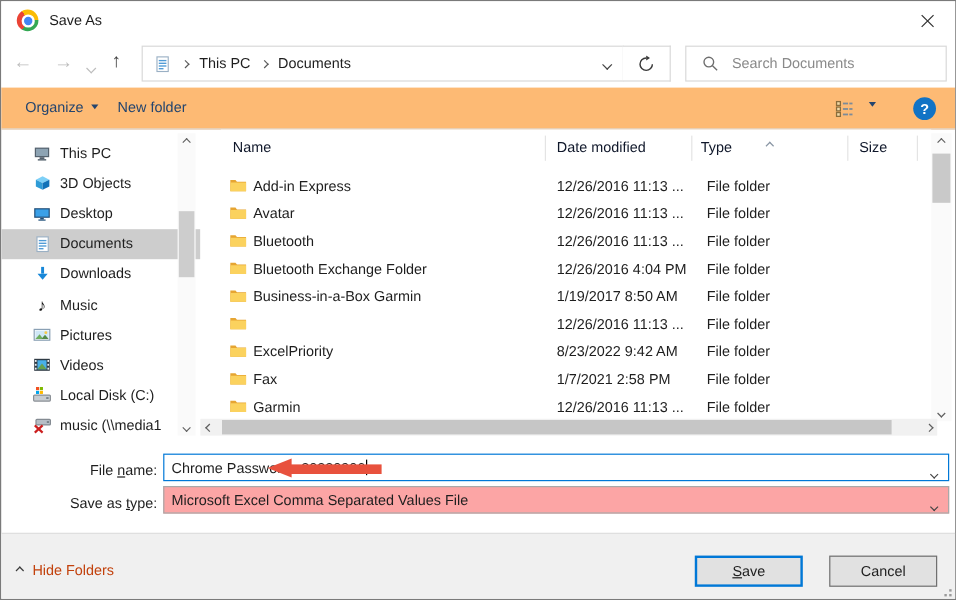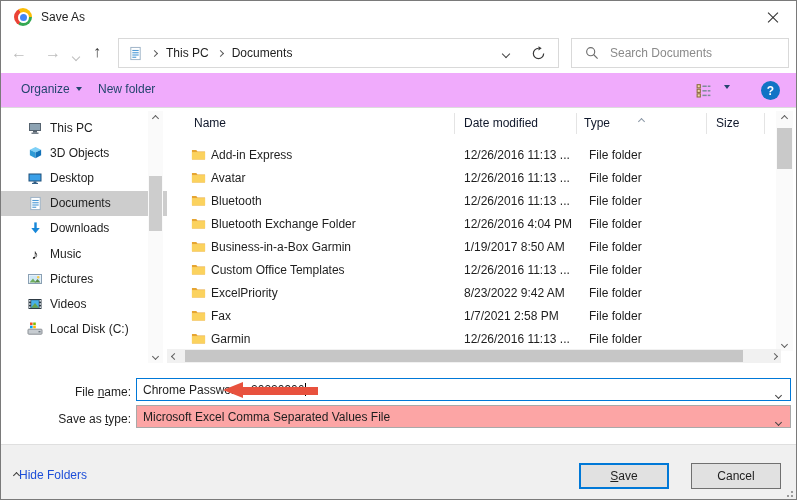--- a/index.html
+++ b/index.html
@@ -33,21 +33,21 @@
   .nav-chev{position:absolute;left:72px;top:16px;color:#bdbdbd}
   .addrbox{position:absolute;left:117px;top:5px;width:402px;height:30px;border:1px solid #d9d9d9;background:#fff;display:flex;align-items:center;padding:0 10px 0 8px}
   .addrbox .sep{width:5px;height:5px;border-width:1.2px;color:#5a5a5a;margin:0 9px}
   .addr-drop{margin-left:auto;color:#444}
   .refreshbox{position:absolute;left:518px;top:5px;width:40px;height:30px;border:1px solid #d9d9d9;border-left:none;background:#fff;display:flex;align-items:center;justify-content:center}
   .searchbox{position:absolute;left:570px;top:5px;width:218px;height:30px;border:1px solid #d9d9d9;background:#fff;display:flex;align-items:center;padding-left:13px;gap:11px}
   .searchbox input{border:none;outline:none;font:inherit;width:160px;color:#3b82f6;background:transparent}
   .searchbox input::placeholder{color:#8a8a8a}
 
   
-  .toolbar{position:absolute;left:0;top:72px;width:100%;height:35px;background:#f0abfc;border-bottom:1px solid #dcdcdc;color:#24456e}
+  .toolbar{position:absolute;left:0;top:72px;width:100%;height:35px;background:#fdba74;border-bottom:1px solid #dcdcdc;color:#24456e}
   .tool-item{position:absolute;top:9px;display:flex;align-items:center;gap:6px;cursor:pointer}
   .organize{left:20px}
   .newfolder{left:97px}
   .tri-down{width:0;height:0;border-left:3.5px solid transparent;border-right:3.5px solid transparent;border-top:4px solid #24456e}
   .viewbtn{position:absolute;left:694px;top:9px;cursor:pointer}
   .viewdrop{position:absolute;left:723px;top:16px;cursor:pointer}
   .helpbtn{position:absolute;left:760px;top:8px;width:19px;height:19px;border-radius:50%;background:#1173c5;color:#fff;display:flex;align-items:center;justify-content:center;font-size:12px;font-weight:bold;cursor:pointer}
 
   
   .sidebar{position:absolute;left:0;top:107px;width:166px;height:256px;overflow:hidden;padding-top:7px}
@@ -96,21 +96,21 @@
   .combo .drop .chev{width:5px;height:5px;border-width:1.2px}
   .filename-combo{top:377px;background:#fff;border:1px solid #0078d7}
   .savetype-combo{top:404px;background:#fca5a5;border:1px solid #a9a9a9}
   .caret{display:inline-block;width:1px;height:13px;background:#000;margin-left:1px;vertical-align:-2px}
   .annot-arrow{position:absolute;left:222px;top:381px;width:95px;height:17px;pointer-events:none}
   .annot-head{position:absolute;left:0;top:0;width:0;height:0;border-top:8.5px solid transparent;border-bottom:8.5px solid transparent;border-right:20px solid #e8513d}
   .annot-body{position:absolute;left:19px;top:4.5px;width:76px;height:8px;background:#e8513d}
 
   
   .footer{position:absolute;left:0;top:443px;width:100%;height:56px;background:#f0f0f0;border-top:1px solid #dfdfdf}
-  .hidefolders{position:absolute;left:13px;top:23px;display:flex;align-items:center;cursor:pointer;color:#1d4ed8}
+  .hidefolders{position:absolute;left:13px;top:23px;display:flex;align-items:center;gap:8px;cursor:pointer;color:#c2410c}
   .hidefolders .chev{width:5px;height:5px;border-width:1.4px;color:#3c3c3c}
   .btn{position:absolute;top:18px;height:26px;display:flex;align-items:center;justify-content:center;cursor:pointer;background:#e1e1e1}
   .btn-save{left:578px;width:90px;border:2px solid #0078d7}
   .btn-cancel{left:690px;width:90px;border:1px solid #707070}
   .grip{position:absolute;right:3px;bottom:3px;width:9px;height:9px}
   .grip i{position:absolute;width:2px;height:2px;background:#9a9a9a}
   .grip .g1{right:0;bottom:0}.grip .g2{right:4px;bottom:0}.grip .g3{right:0;bottom:4px}
 </style>
 </head>
 <body>
@@ -283,20 +283,31 @@
             <rect x="3" y="1.5" width="2.6" height="2.6" fill="#f25022"></rect>
             <rect x="6.2" y="1.5" width="2.6" height="2.6" fill="#7fba00"></rect>
             <rect x="3" y="4.7" width="2.6" height="2.6" fill="#00a4ef"></rect>
             <rect x="6.2" y="4.7" width="2.6" height="2.6" fill="#ffb900"></rect>
             <rect x="1" y="8.2" width="14" height="5" rx="0.8" fill="#c7ccd1" stroke="#8b9096"></rect>
             <rect x="11.5" y="10" width="2" height="1.4" fill="#6f7a83"></rect>
           </svg>
         </span>
       <span>Local Disk (C:)</span>
     </div>
+    <div class="side-item child">
+      <span class="side-icon">
+          <svg width="16" height="16" viewBox="0 0 16 16">
+            <rect x="3" y="3.5" width="12" height="4.6" rx="0.8" fill="#b6bec6" stroke="#848b92"></rect>
+            <rect x="12" y="5" width="1.8" height="1.4" fill="#6f7a83"></rect>
+            <line x1="2" y1="8.5" x2="8.5" y2="14.5" stroke="#cc1f1f" stroke-width="1.8"></line>
+            <line x1="8.5" y1="8.5" x2="2" y2="14.5" stroke="#cc1f1f" stroke-width="1.8"></line>
+          </svg>
+        </span>
+      <span>music (\\media1</span>
+    </div>
   </div>
 
   <div class="sb-scroll">
     <span class="arr" style="top:0">
         <i class="chev up"></i>
       </span>
     <span class="sb-thumb"></span>
     <span class="arr" style="bottom:0">
         <i class="chev down"></i>
       </span>
@@ -358,21 +369,20 @@
             </svg></span>
         <span class="f-name">Business-in-a-Box Garmin</span>
           <span class="f-date">1/19/2017 8:50 AM</span>
           <span class="f-type">File folder</span>
       </div>
       <div class="frow">
         <span class="f-ic"><svg width="15" height="15" viewBox="0 0 16 16">
               <path d="M1 3.2 h4.6 l1.3 1.6 H15 v8.4 H1 Z" fill="#e6a532"></path>
               <path d="M1 5.4 h14 v7.8 H1 Z" fill="#fbd25e"></path>
             </svg></span>
-        <span class="f-name">Custom Office Templates</span>
           <span class="f-date">12/26/2016 11:13 ...</span>
           <span class="f-type">File folder</span>
       </div>
       <div class="frow">
         <span class="f-ic"><svg width="15" height="15" viewBox="0 0 16 16">
               <path d="M1 3.2 h4.6 l1.3 1.6 H15 v8.4 H1 Z" fill="#e6a532"></path>
               <path d="M1 5.4 h14 v7.8 H1 Z" fill="#fbd25e"></path>
             </svg></span>
         <span class="f-name">ExcelPriority</span>
           <span class="f-date">8/23/2022 9:42 AM</span>

